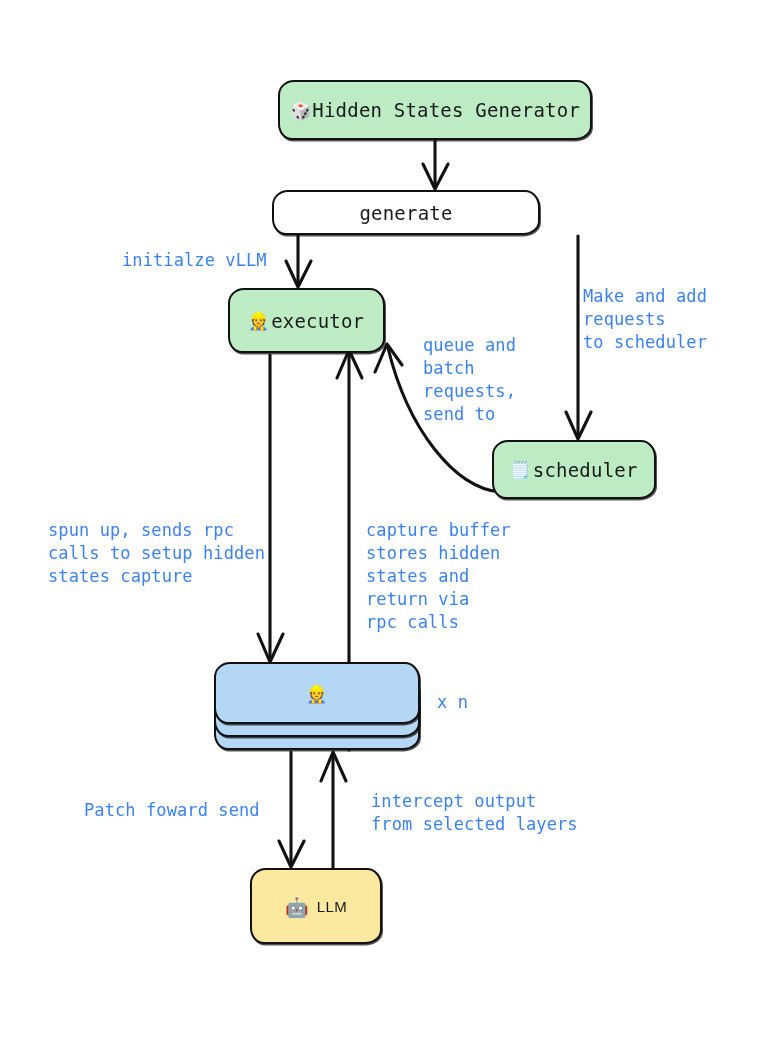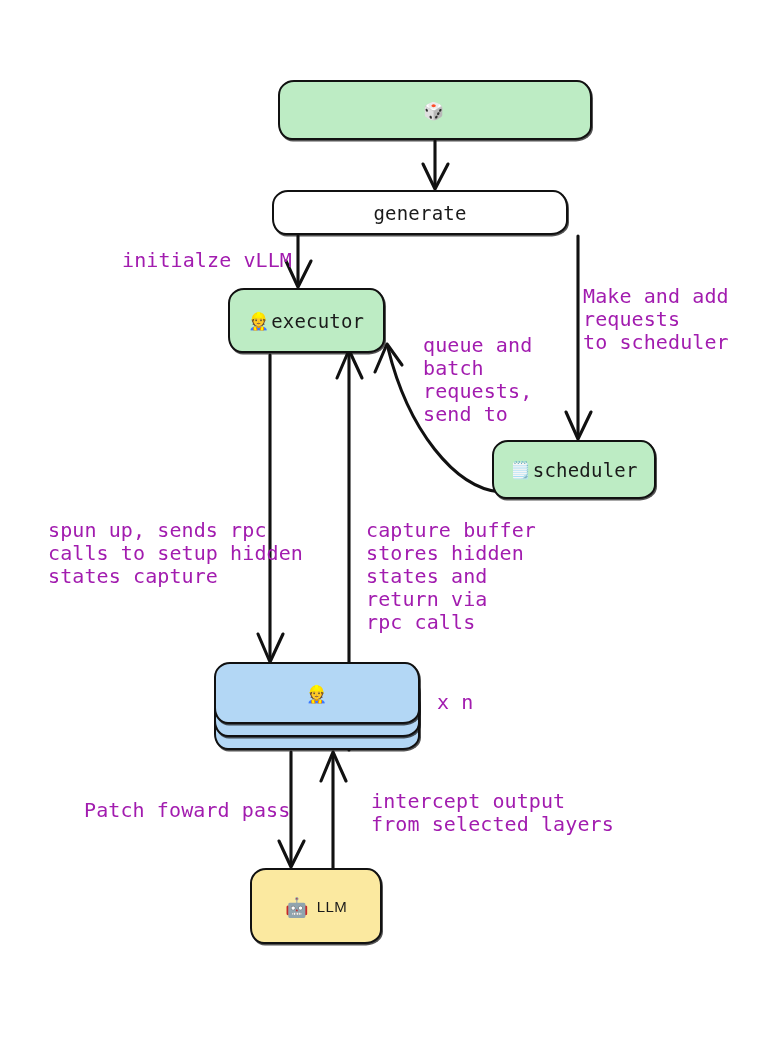--- a/index.html
+++ b/index.html
@@ -74,21 +74,21 @@
   .node .txt {
     display: inline-block;
   }
 
   .green  { background: #bdecc4; }
   .yellow { background: #fbe9a0; }
   .plain  { background: #ffffff; }
 
   
   #node-hsg      { left: 278px; top: 80px;  width: 314px; height: 60px;  }
-  #node-generate { left: 272px; top: 190px; width: 296px; height: 45px;  }
+  #node-generate { left: 272px; top: 190px; width: 268px; height: 45px;  }
   #node-executor { left: 228px; top: 288px; width: 157px; height: 65px;  }
   #node-scheduler{ left: 492px; top: 440px; width: 164px; height: 59px;  }
   #node-llm      { left: 250px; top: 868px; width: 132px; height: 76px;  }
 
   #node-llm .txt {
     font-family: "Liberation Sans", sans-serif;
     font-size: 15px;
     letter-spacing: 0.4px;
     margin-left: 7px;
   }
@@ -128,23 +128,23 @@
     font-family: "DejaVu Sans", sans-serif;
     font-size: 17px;
     margin-right: 1px;
     transform: translateY(1px);
   }
 
   
   .label {
     position: absolute;
     z-index: 2;
-    font-size: 20px;
+    font-size: 17px;
     line-height: 23px;
-    color: #a21caf;
+    color: #3b82f6;
     white-space: pre;
     letter-spacing: 0.1px;
   }
   #lbl-init      { left: 122px; top: 249px; }
   #lbl-make      { left: 583px; top: 285px; }
   #lbl-queue     { left: 423px; top: 334px; }
   #lbl-spun      { left: 48px;  top: 519px; }
   #lbl-capture   { left: 366px; top: 519px; }
   #lbl-xn        { left: 437px; top: 691px; }
   #lbl-patch     { left: 84px;  top: 799px; }
@@ -194,20 +194,21 @@
 
     <g>
       <path class="wire" d="M333,868 L333,754"></path>
       <path class="head" d="M321,781 L333,752 L346,781"></path>
     </g>
 
   </svg>
 
   <div class="node green" id="node-hsg">
     <span class="emoji">🎲</span>
+    <span class="txt">Hidden States Generator</span>
   </div>
 
   <div class="node plain" id="node-generate">
     <span class="txt">generate</span>
   </div>
 
   <div class="node green" id="node-executor">
     <span class="emoji">👷</span>
     <span class="txt">executor</span>
   </div>
@@ -246,18 +247,18 @@
 send to</div>
 
   <div class="label" id="lbl-capture">capture buffer
 stores hidden
 states and
 return via
 rpc calls</div>
 
   <div class="label" id="lbl-xn">x n</div>
 
-  <div class="label" id="lbl-patch">Patch foward pass</div>
+  <div class="label" id="lbl-patch">Patch foward send</div>
 
   <div class="label" id="lbl-intercept">intercept output
 from selected layers</div>
 
 </div>
 
 </body></html>

